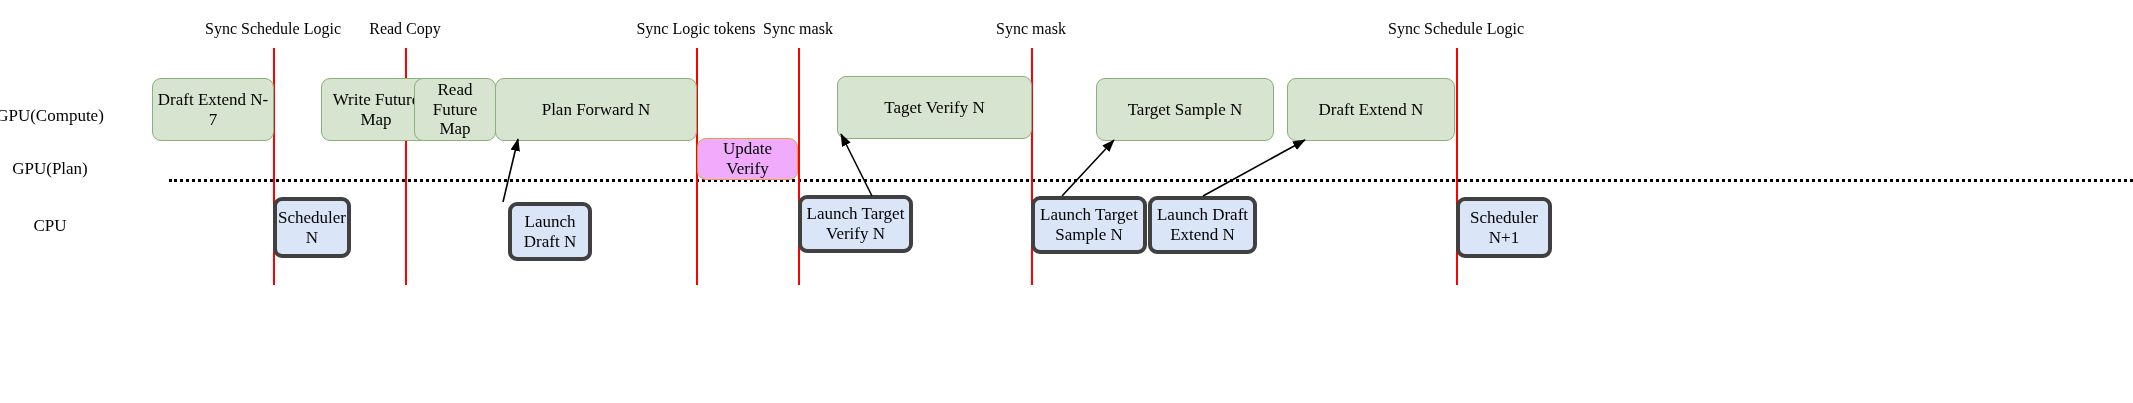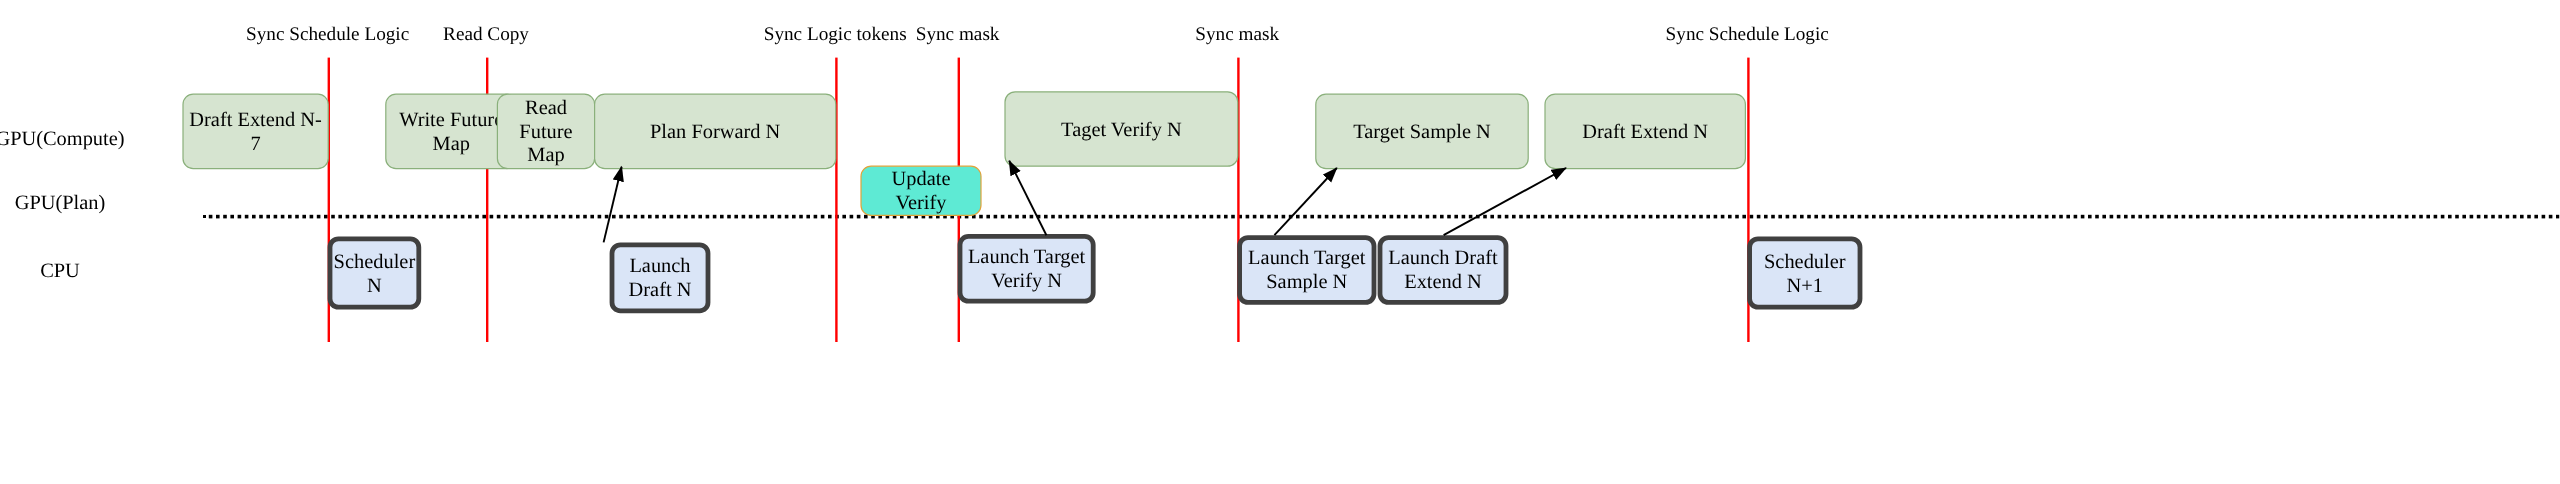--- a/index.html
+++ b/index.html
@@ -49,21 +49,21 @@
     text-align:center;
     font-family:"Liberation Serif", serif;
     font-size:17px;
     line-height:1.15;
     color:#000000;
     padding:2px 4px;
     white-space:pre-line;
   }
   .box.green{background:#d6e4d0;border:1px solid #8ab07b;}
   .box.blue{background:#dae5f7;border:4px solid #404040;}
-  .box.orange{background:#5eead4;border:1px solid #e0a33a;margin-left:20px;}
+  .box.orange{background:#f0abfc;border:1px solid #e0a33a;}
 
   
   #arrows{position:absolute;left:0;top:0;width:2133px;height:403px;pointer-events:none;}
 </style>
 </head>
 <body>
 
 <div id="stage">
 
   <div class="dotted-divider" id="divider" style="left: 169px; top: 179px; width: 1964px;"></div>

